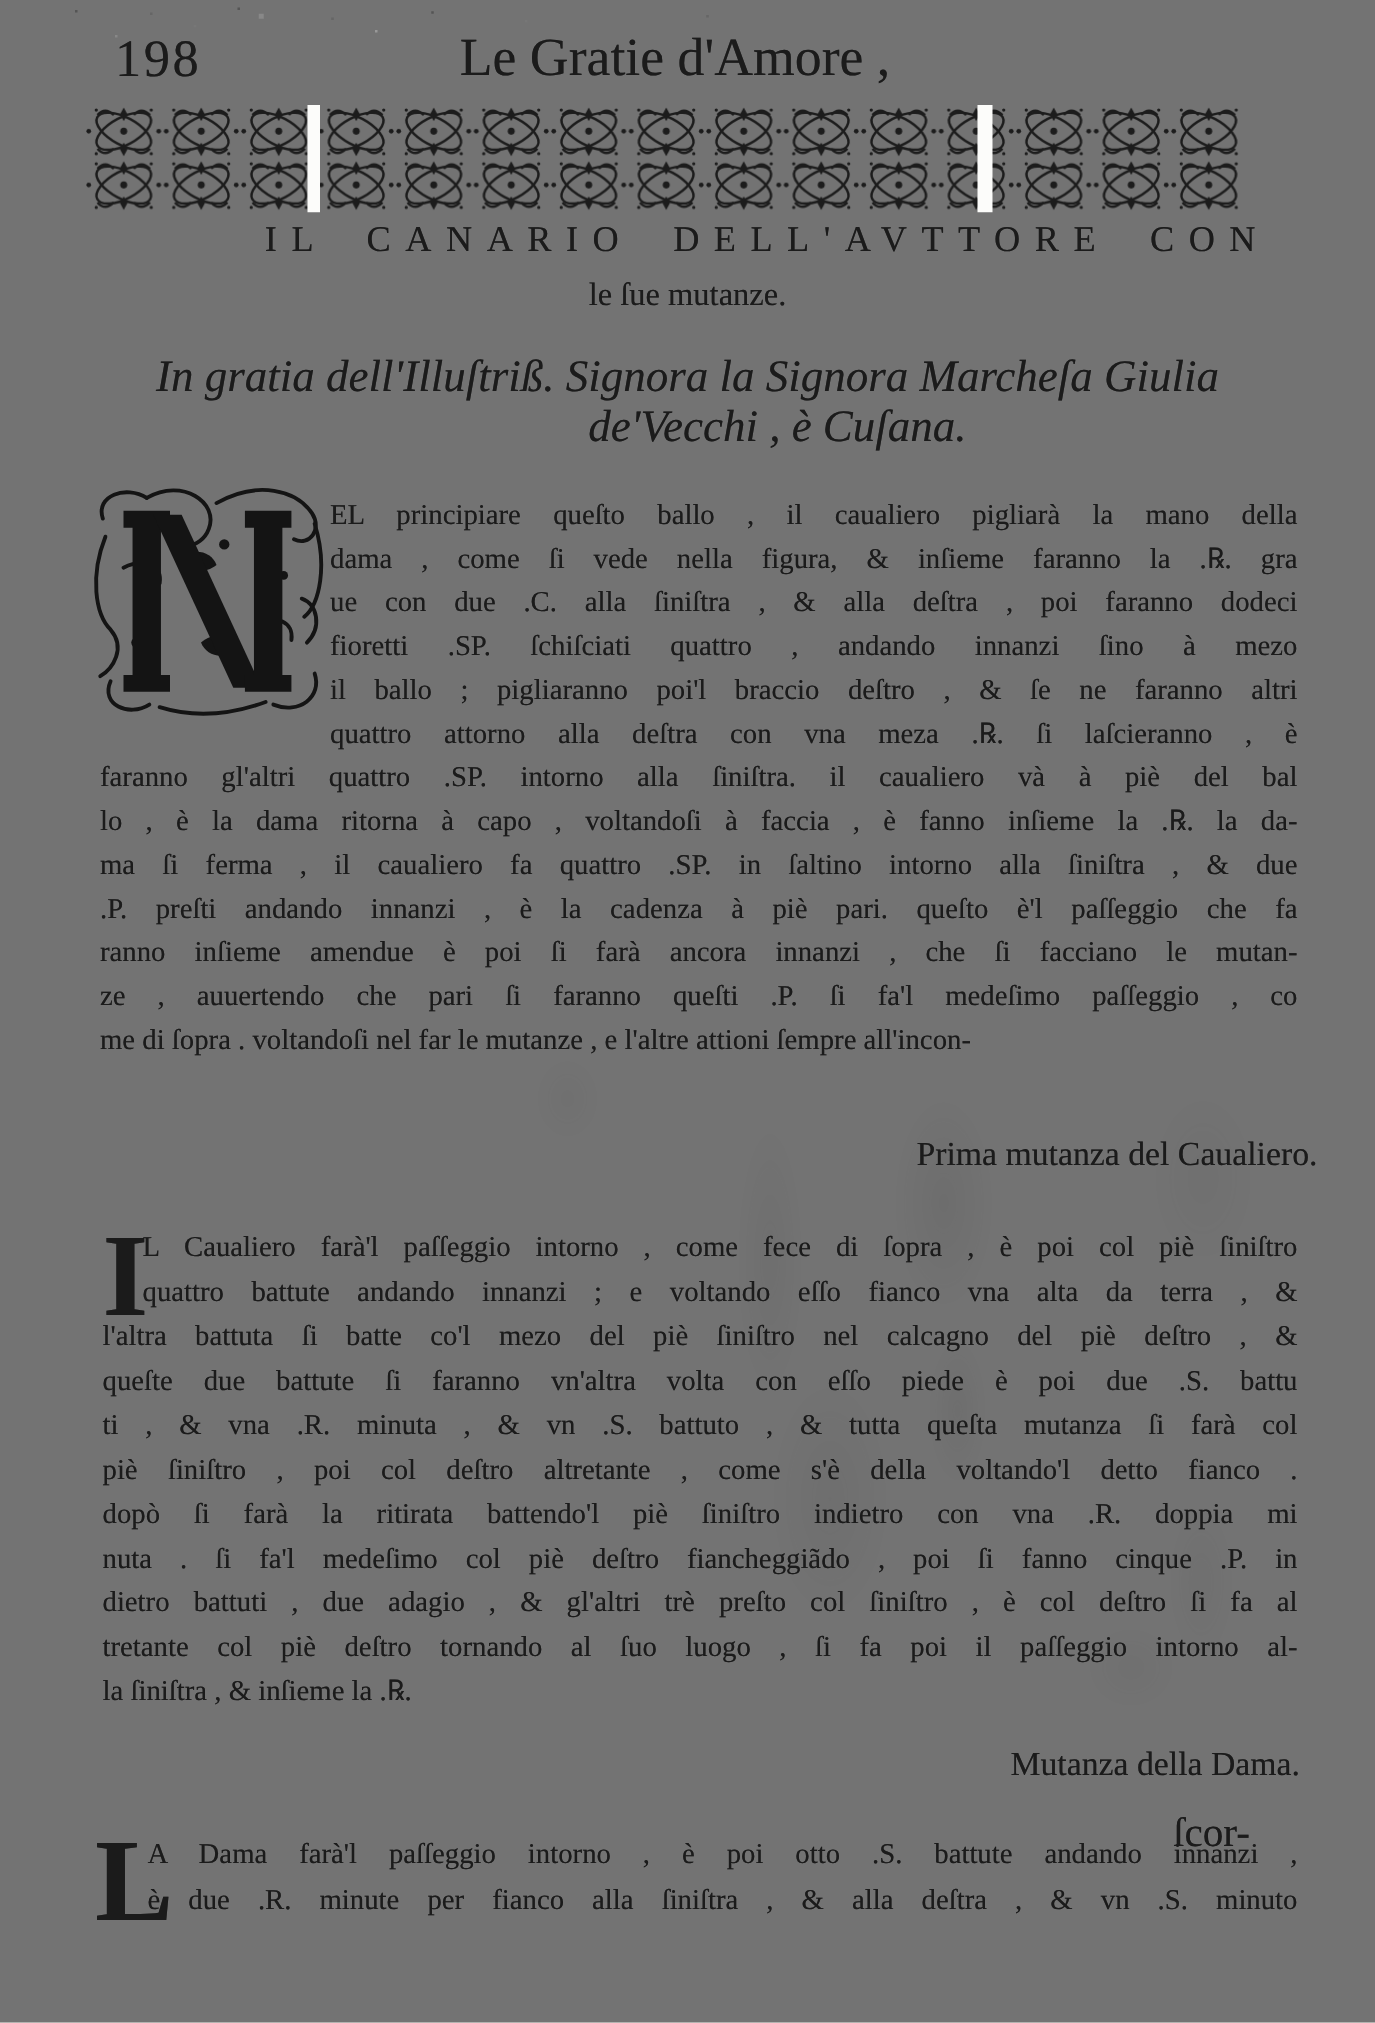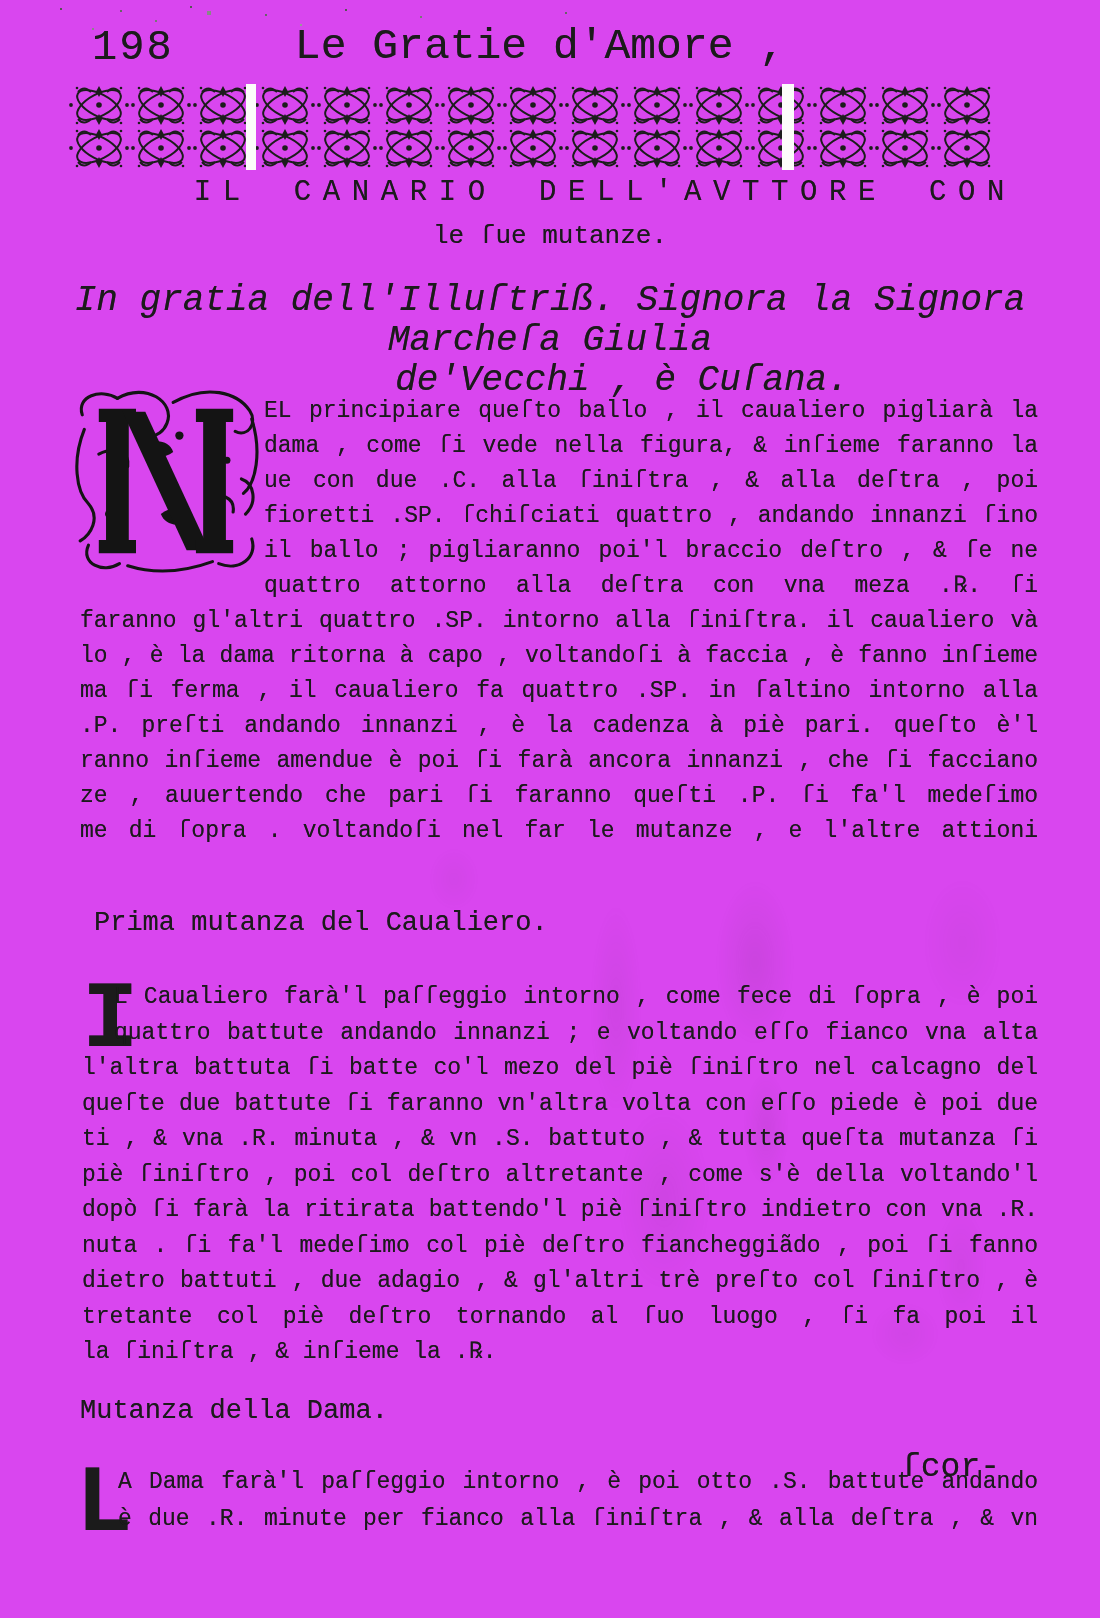--- a/index.html
+++ b/index.html
@@ -1,22 +1,22 @@
 <!DOCTYPE html>
 <html><head>
 <meta charset="utf-8">
 <style>
   html,body{margin:0;padding:0;background:#e8e6e0;}
   .page{
     position:relative;
     width:1100px;height:1618px;
     margin:0 auto;
-    background:#d946ef;
+    background:#737373;
     color:#1b1b1b;
-    font-family:Liberation Mono, monospace;
+    font-family:Liberation Serif, serif;
     overflow:hidden;
   }
   .txt{text-shadow:0 0 .5px rgba(10,10,10,.55);}
   
   .pgnum{position:absolute;left:92px;top:24px;font-size:42px;letter-spacing:2px;}
   .runtitle{position:absolute;left:0;top:22px;width:1100px;text-align:center;font-size:43px;transform:translateX(-10px);}
   .ornament{position:absolute;left:68px;top:84px;width:924px;height:86px;}
   
   .h-caps{position:absolute;left:76px;top:176px;width:940px;text-align:right;
           font-size:29px;letter-spacing:.40em;word-spacing:.45em;white-space:nowrap;}
@@ -29,21 +29,21 @@
   .tline{white-space:normal;overflow:hidden;text-align:justify;text-align-last:justify;}
   .last-left .tline:last-child{text-align-last:left;}
   .intro-beside{left:264px;top:394px;width:774px;}
   .intro-full{left:80px;top:604px;width:958px;}
   .intro-beside .tline,.intro-full .tline{height:35px;line-height:35px;}
   .cav-beside{left:114px;top:980px;width:924px;}
   .cav-full{left:82px;top:1051px;width:956px;}
   .cav-beside .tline,.cav-full .tline{height:35.5px;line-height:35.5px;}
   .dama-beside{left:118px;top:1464px;width:920px;}
   .dama-beside .tline{height:37px;line-height:37px;}
-  .sec-head{position:absolute;left:80px;width:960px;text-align:left;font-size:27px;}
+  .sec-head{position:absolute;left:80px;width:960px;text-align:right;font-size:27px;}
   .cav-head{top:908px;transform:translateX(14px);}
   .dama-head{top:1396px;}
   
   .dropcap-n{position:absolute;left:74px;top:388px;width:186px;height:186px;}
   .init{position:absolute;font-weight:bold;font-size:94px;line-height:94px;}
   .init-i{left:82px;top:974px;}
   .init-l{left:76px;top:1458px;}
   .catchword{position:absolute;right:100px;top:1449px;font-size:33px;text-align:right;}
   
   .stain{position:absolute;pointer-events:none;filter:blur(3px);

